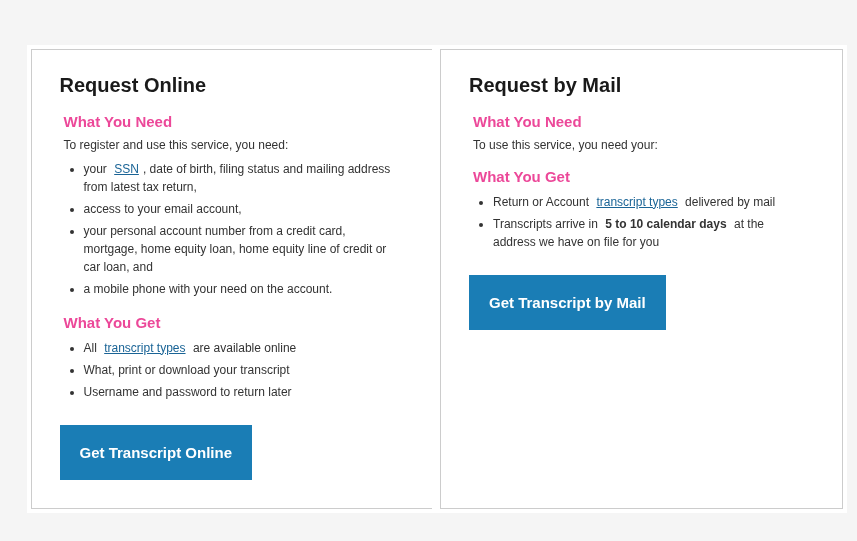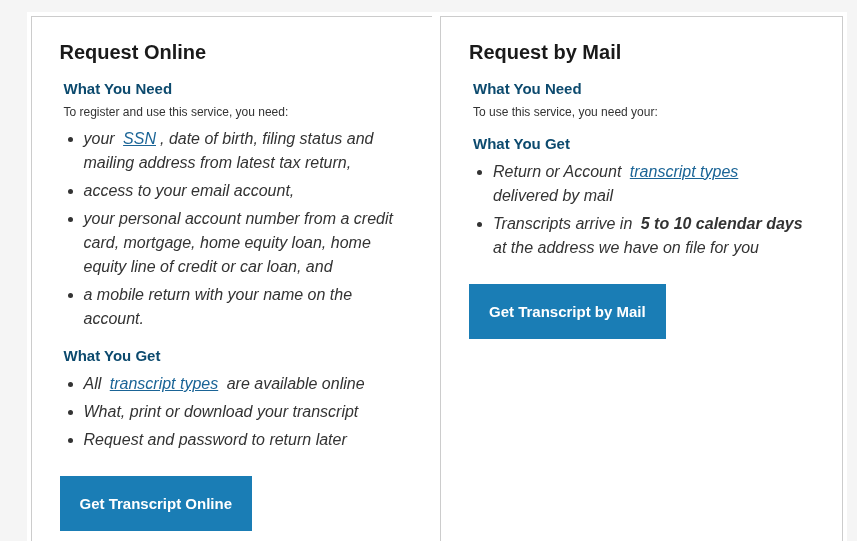--- a/index.html
+++ b/index.html
@@ -39,41 +39,40 @@
     .panel-title {
       font-size: 20px;
       font-weight: bold;
       color: #1a1a1a;
       margin-bottom: 16px;
     }
 
     .section-title {
       font-size: 15px;
       font-weight: bold;
-      color: #0c4a6e;
+      color: #ec4899;
       margin-bottom: 8px;
     }
 
     .intro-text {
       font-size: 12px;
       color: #333;
       margin-bottom: 8px;
     }
 
     ul {
       margin: 0 0 16px 20px;
       padding: 0;
     }
 
     ul li {
-      font-size: 16px;
+      font-size: 12px;
       color: #333;
       margin-bottom: 4px;
       line-height: 1.5;
-      font-style: italic;
     }
 
     .link {
       color: #1a6496;
       text-decoration: underline;
       cursor: pointer;
     }
 
     .btn {
       display: inline-block;
@@ -104,30 +103,30 @@
   <div class="panel">
     <h2 class="panel-title">Request Online</h2>
 
     <div class="section-gap">
       <h3 class="section-title">What You Need</h3>
       <p class="intro-text">To register and use this service, you need:</p>
       <ul>
         <li>your <a class="link" href="#">SSN</a>, date of birth, filing status and mailing address from latest tax return,</li>
         <li>access to your email account,</li>
         <li>your personal account number from a credit card, mortgage, home equity loan, home equity line of credit or car loan, and</li>
-        <li>a mobile return with your name on the account.</li>
+        <li>a mobile phone with your need on the account.</li>
       </ul>
     </div>
 
     <div class="section-gap">
       <h3 class="section-title">What You Get</h3>
       <ul>
         <li>All <a class="link" href="#">transcript types</a> are available online</li>
         <li>What, print or download your transcript</li>
-        <li>Request and password to return later</li>
+        <li>Username and password to return later</li>
       </ul>
     </div>
 
     <button class="btn">Get Transcript Online</button>
   </div>
 
   <div class="panel">
     <h2 class="panel-title">Request by Mail</h2>
 
     <div class="section-gap">

